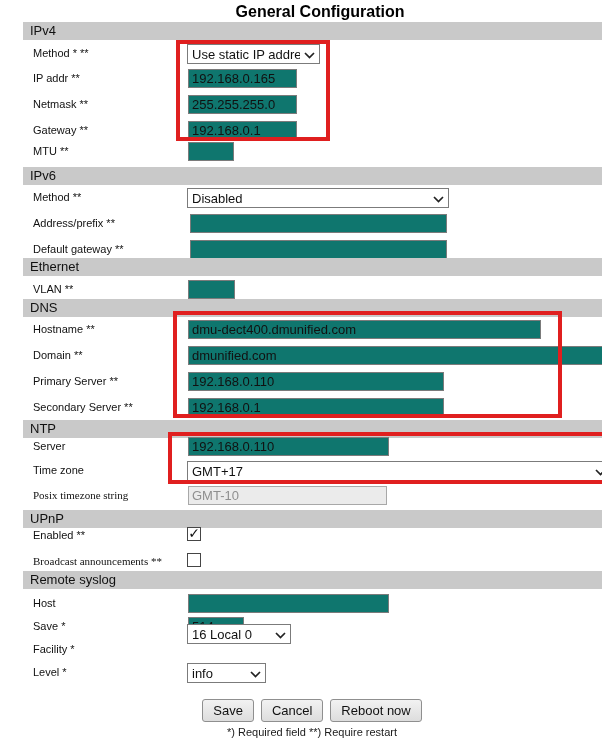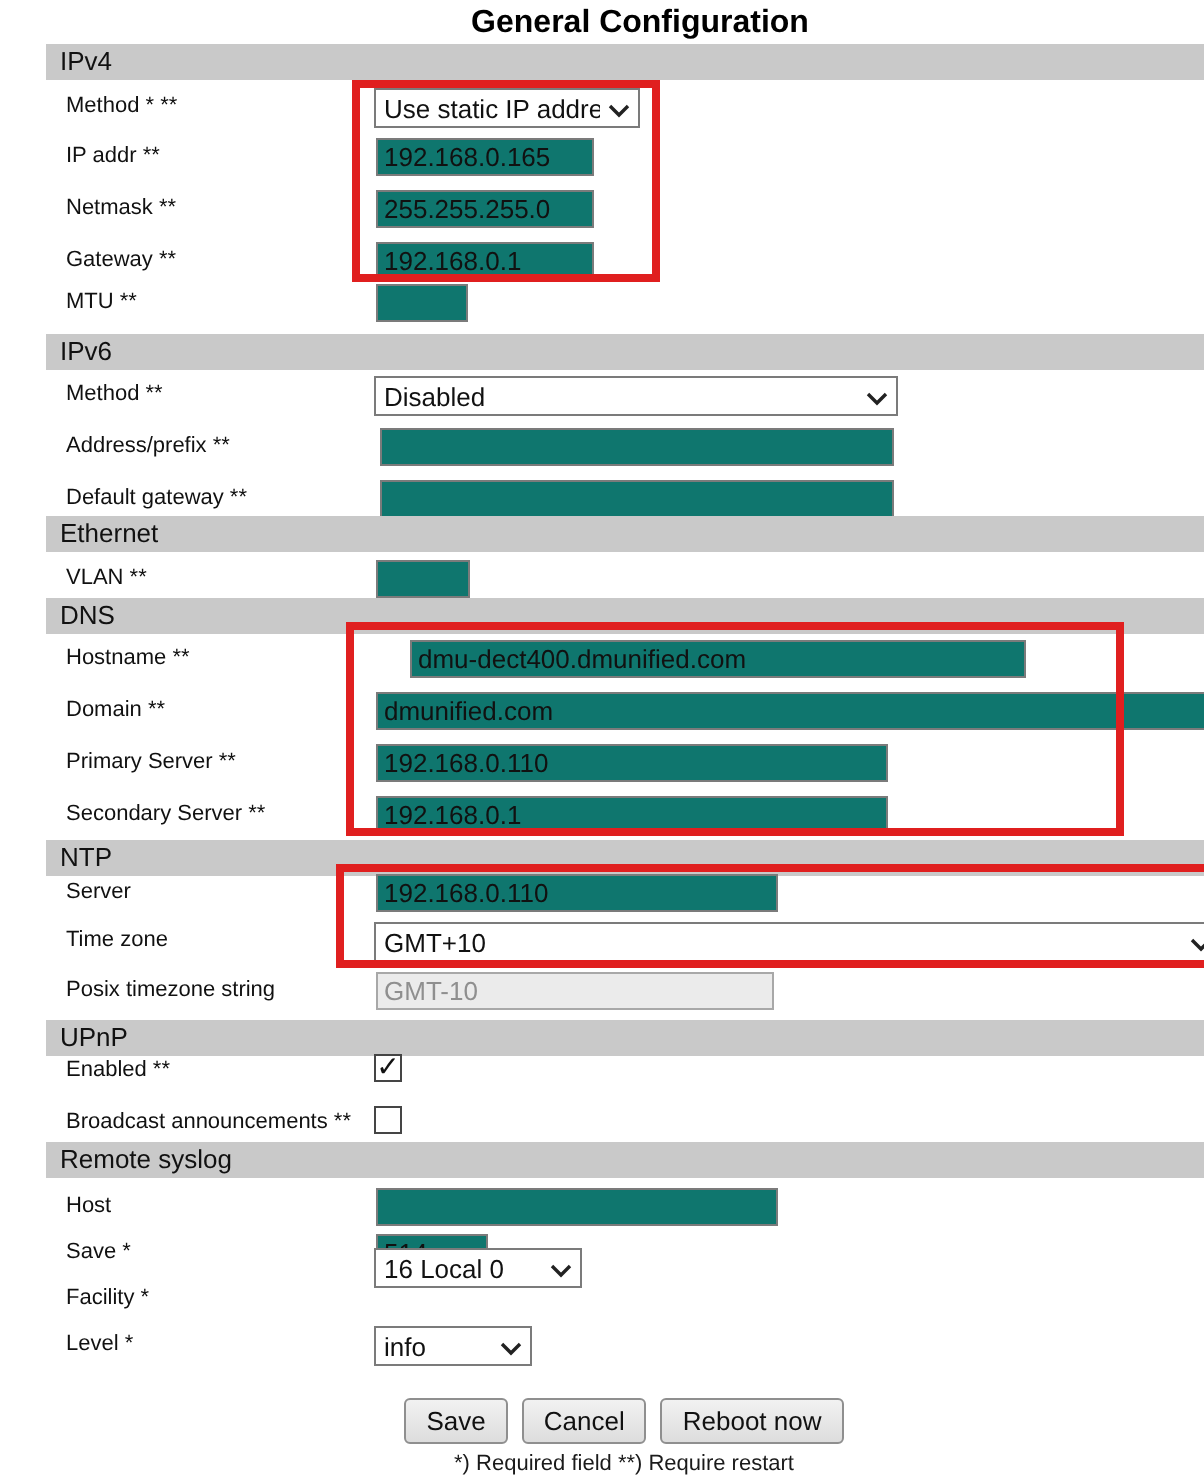--- a/index.html
+++ b/index.html
@@ -20,21 +20,21 @@
   .bar {
     position: absolute; left: 4px; width: 591px; height: 18px;
     background: #c9c9c9; line-height: 18px; padding-left: 7px;
     font-size: 13px; color: #111;
   }
 
   .lbl {
     position: absolute; left: 14px; width: 150px;
     font-size: 11px; color: #111; white-space: nowrap;
   }
-  .lbl.wide { width: 160px; }
+  .lbl.wide { width: 160px; font-family: Liberation Serif, serif; }
 
   .tinput {
     position: absolute; height: 19px;
     border: 1px solid #7b7b7b; background: #0f766e;
     font-family: "Liberation Sans", "DejaVu Sans", sans-serif;
     font-size: 13px; color: #111; padding: 0 3px; outline: none;
   }
   .tinput.disabled { background: #ebebeb; border-color: #a8a8a8; color: #8f8f8f; }
 
   .sel {
@@ -124,39 +124,39 @@
   <input class="tinput" style="top: 240px; left: 171px; width: 257px;" value="">
 
   <div class="bar" style="top:258px">Ethernet</div>
 
   <div class="lbl" style="top:283px">VLAN **</div>
   <input class="tinput" style="top: 280px; left: 169px; width: 47px;" value="">
 
   <div class="bar" style="top:299px">DNS</div>
 
   <div class="lbl" style="top:323px">Hostname **</div>
-  <input class="tinput" style="top: 320px; left: 186px; width: 308px;" value="dmu-dect400.dmunified.com">
+  <input class="tinput" style="top: 320px; left: 169px; width: 353px;" value="dmu-dect400.dmunified.com">
 
   <div class="lbl" style="top:349px">Domain **</div>
   <input class="tinput" style="top: 346px; left: 169px; width: 422px;" value="dmunified.com">
 
   <div class="lbl" style="top:375px">Primary Server **</div>
   <input class="tinput" style="top: 372px; left: 169px; width: 256px;" value="192.168.0.110">
 
   <div class="lbl" style="top:401px">Secondary Server **</div>
   <input class="tinput" style="top: 398px; left: 169px; width: 256px;" value="192.168.0.1">
 
   <div class="bar" style="top:420px">NTP</div>
 
   <div class="lbl" style="top:440px">Server</div>
   <input class="tinput" style="top: 437px; left: 169px; width: 201px;" value="192.168.0.110">
 
   <div class="lbl" style="top:464px">Time zone</div>
   <div class="sel" style="top:461px;left:168px;width:424px">
-    <span class="sel-txt">GMT+10</span>
+    <span class="sel-txt">GMT+17</span>
     <span><svg width="11" height="7" viewBox="0 0 11 7">
           <polyline points="1,1 5.5,5.5 10,1" fill="none" stroke="#222" stroke-width="1.7"></polyline>
         </svg></span>
   </div>
 
   <div class="lbl wide" style="top:489px">Posix timezone string</div>
   <input class="tinput disabled" style="top: 486px; left: 169px; width: 199px;" disabled="" value="GMT-10">
 
   <div class="bar" style="top:510px">UPnP</div>
 

